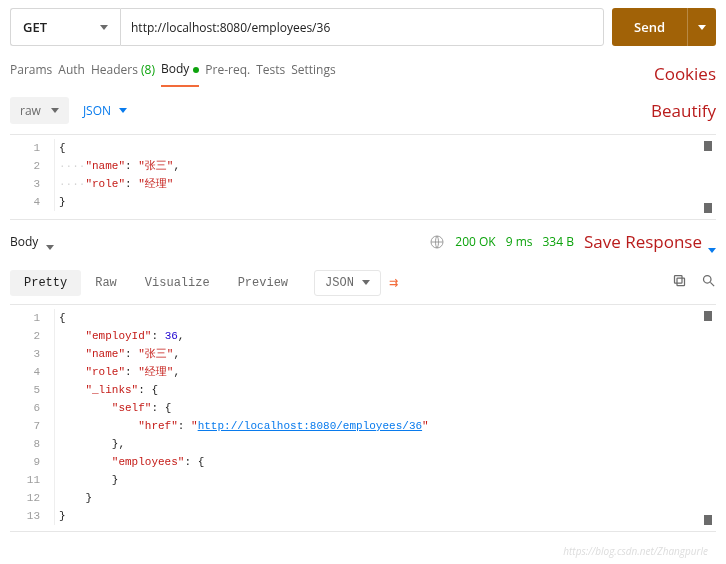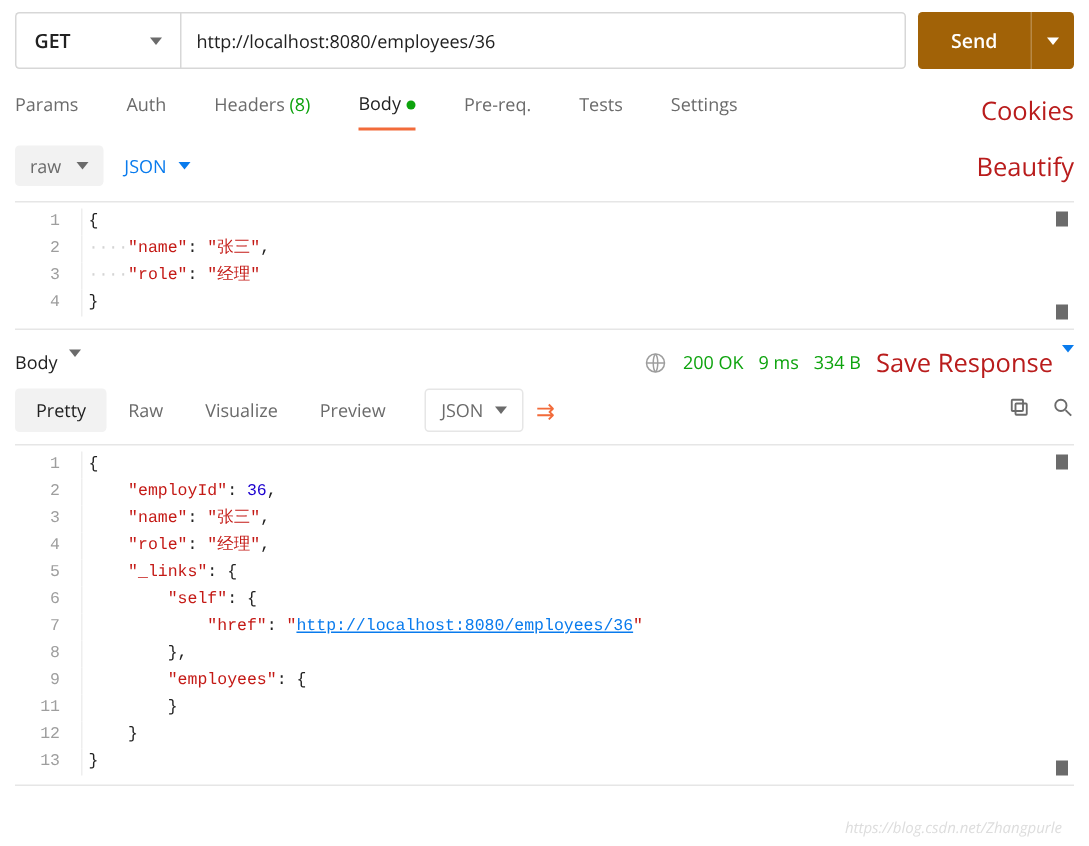--- a/index.html
+++ b/index.html
@@ -1,49 +1,49 @@
 <!DOCTYPE html>
 <html><head>
 <meta charset="utf-8">
 <style>
   * { box-sizing: border-box; margin: 0; padding: 0; }
   body { font-family: -apple-system, "Open Sans", Helvetica, Arial, sans-serif; font-size: 12px; color: #212121; background: #fff; width: 726px; }
   .wrap { padding: 8px 10px 4px 10px; }
-  .row { display: flex; align-items: flex-start; }
+  .row { display: flex; align-items: flex-end; }
   .req-bar { gap: 0; }
   .method-box { display: flex; align-items: center; height: 38px; padding: 0 12px; border: 1px solid #d7d7d7; border-right: none; border-radius: 3px 0 0 3px; background: #fff; cursor: pointer; min-width: 110px; justify-content: space-between; }
   .method-box span.method { font-weight: 600; font-size: 13px; color: #212121; }
   .url-box { flex: 1; display: flex; align-items: center; height: 38px; border: 1px solid #d7d7d7; border-radius: 0 3px 3px 0; background: #fff; padding: 0 10px; font-size: 12px; color: #212121; }
   .send-btn { display: flex; align-items: stretch; height: 38px; margin-left: 8px; background: #a16207; color: #fff; border-radius: 3px; overflow: hidden; cursor: pointer; }
   .send-btn .label { display: flex; align-items: center; padding: 0 22px; font-weight: 600; font-size: 13px; }
   .send-btn .caret { display: flex; align-items: center; padding: 0 10px; border-left: 1px solid rgba(255,255,255,0.25); }
   .chev { width: 0; height: 0; border-left: 4px solid transparent; border-right: 4px solid transparent; border-top: 5px solid #6b6b6b; display: inline-block; }
   .chev.white { border-top-color: #fff; }
-  .tabs { display: flex; align-items: center; gap: 32px; margin-top: 14px; font-size: 12px; color: #6b6b6b; }
+  .tabs { display: flex; align-items: center; gap: 6px; margin-top: 14px; font-size: 12px; color: #6b6b6b; }
   .tabs .tab { cursor: pointer; padding-bottom: 8px; }
   .tabs .tab.active { color: #212121; border-bottom: 2px solid #F26B3A; }
   .tabs .tab .count { color: #0DA30D; }
   .tabs .tab .dot { display: inline-block; width: 6px; height: 6px; border-radius: 50%; background: #0DA30D; vertical-align: middle; margin-left: 4px; }
   .spacer { flex: 1; }
   .link-blue { color: #b91c1c; cursor: pointer; font-size: 17px; }
   .subbar { display: flex; align-items: center; gap: 14px; margin-top: 10px; }
   .pill { display: flex; align-items: center; gap: 10px; background: #f2f2f2; border-radius: 3px; padding: 5px 10px; cursor: pointer; font-size: 12px; color: #6b6b6b; min-width:55px; justify-content:space-between; }
   .json-sel { display: flex; align-items: center; gap: 8px; color:#097BED; cursor:pointer; font-size:12px; }
   .editor { margin-top: 10px; border-top: 1px solid #e6e6e6; border-bottom: 1px solid #e6e6e6; position: relative; }
   .gutter { width: 45px; text-align: right; color: #9e9e9e; padding-right: 14px; font: 11px "Courier New", monospace; line-height: 18px; user-select: none; border-right:1px solid #eee; }
   .code { flex: 1; font: 11px "Courier New", monospace; line-height: 18px; padding-left: 4px; white-space: pre; color:#212121; }
   .code .dots { color:#d4d4d4; }
   .code .key, .code .str { color:#C41A16; }
   .code .num { color:#1C00CF; }
   .code .url { color:#097BED; text-decoration: underline; }
   .line { display: flex; }
   .resp-head { display:flex; align-items:center; margin-top:10px; gap:10px; font-size:12px; color:#6b6b6b; }
   .resp-head .globe { width:16px; height:16px; }
   .resp-head .ok { color:#0DA30D; }
-  .resp-tabs { display:flex; align-items:center; margin-top:6px; gap:0; font-size:12px; color:#6b6b6b; }
+  .resp-tabs { display:flex; align-items:center; margin-top:16px; gap:0; font-size:12px; color:#6b6b6b;font-family:Liberation Mono, monospace; }
   .resp-tabs .rtab { padding:6px 14px; cursor:pointer; border-radius:3px; }
   .resp-tabs .rtab.active { background:#f2f2f2; color:#212121; }
   .resp-tabs .sep { width:12px; }
   .resp-tabs .json-sel2 { display:flex; align-items:center; gap:8px; border:1px solid #e6e6e6; border-radius:3px; padding:5px 10px; cursor:pointer; color:#6b6b6b; }
   .wrap-icon { color:#F26B3A; font-size:15px; padding:4px 8px; cursor:pointer; }
   .icons-right { display:flex; gap:14px; align-items:center; }
   .copy-icon svg, .search-icon svg { width:15px; height:15px; }
   .cursor-bar { position:absolute; right:4px; width:8px; background:#6b6b6b; }
   .watermark { position:fixed; right:18px; bottom:6px; color:#ddd; font-size:10px; font-style:italic; pointer-events:none; }
   .globe-svg { stroke:#9e9e9e; fill:none; stroke-width:1.5; }

